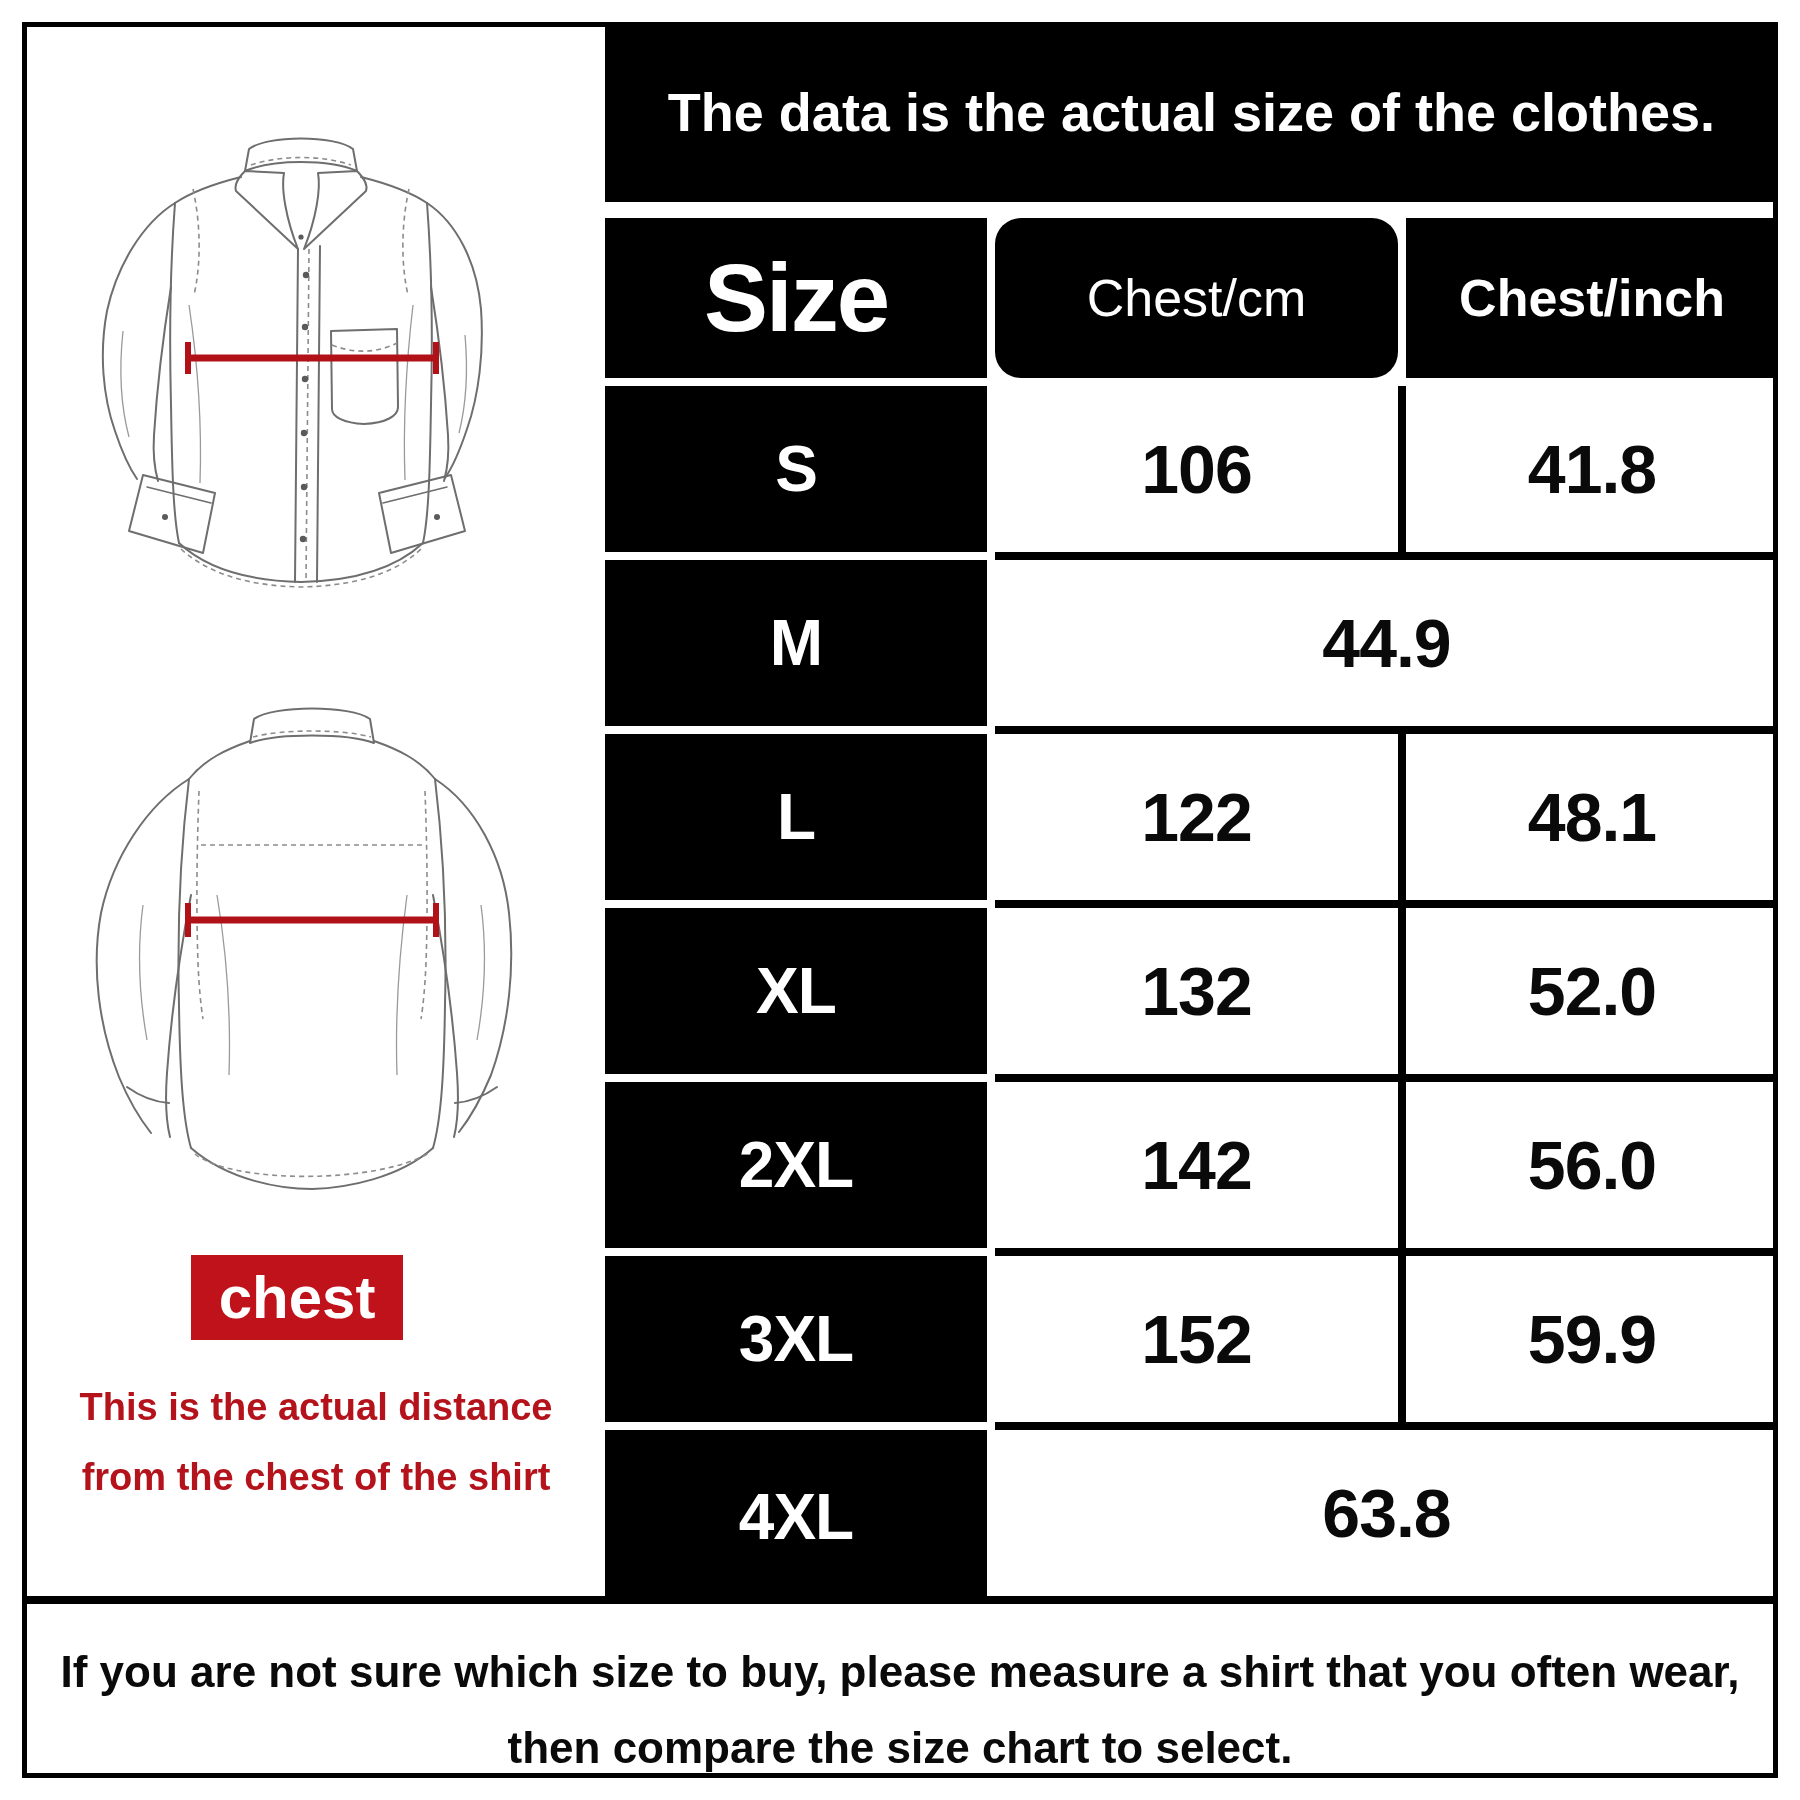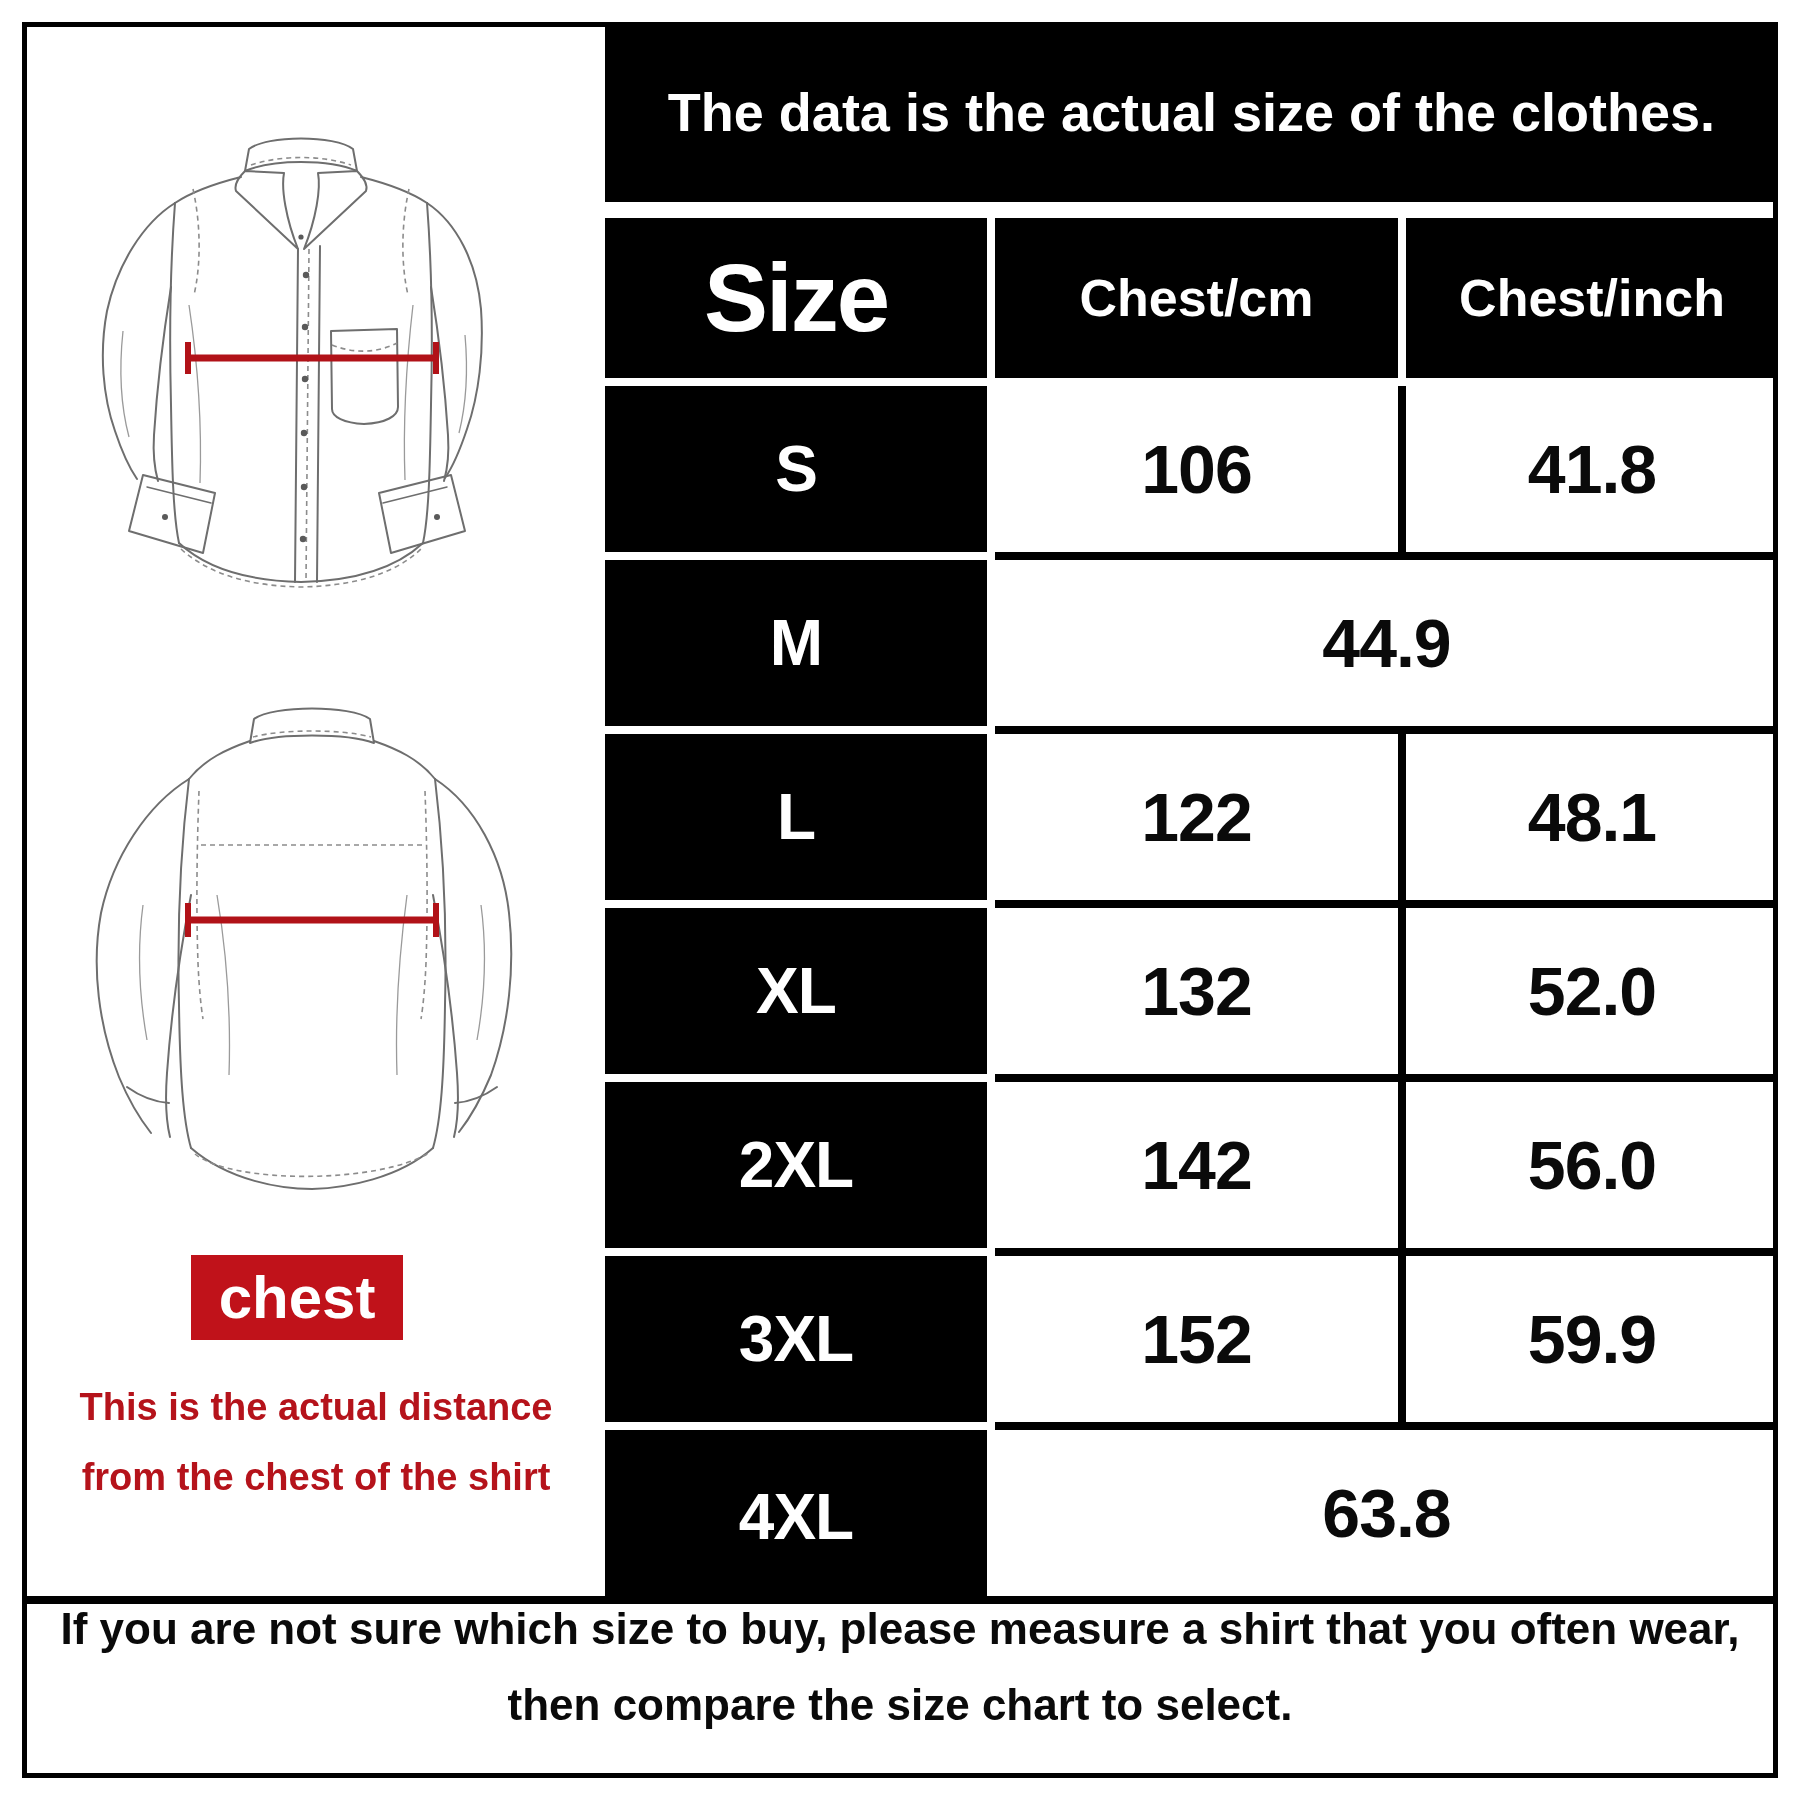--- a/index.html
+++ b/index.html
@@ -22,40 +22,40 @@
   .note.l2{top:1428px;}
 
   
   .size-table{position:absolute;left:605px;top:22px;width:1173px;height:1582px;}
   .title-row{height:180px;background:#000;color:#fff;margin-bottom:16px;
              display:flex;align-items:center;justify-content:center;
              font-size:54px;font-weight:600;letter-spacing:0;}
   .head-row{height:160px;display:flex;margin-bottom:8px;}
   .hcell{background:#000;color:#fff;display:flex;align-items:center;justify-content:center;}
   .hcell.size-h{width:382px;font-size:96px;font-weight:700;letter-spacing:-2px;margin-right:8px;}
-  .hcell.cm-h{width:403px;font-size:52px;font-weight:700;margin-right:8px;}
+  .hcell.cm-h{width:403px;font-size:52px;font-weight:400;margin-right:8px;border-radius:26px;}
   .hcell.inch-h{flex:1;font-size:52px;font-weight:600;}
 
   .drow{height:174px;display:flex;background:#fff;}
   .size-cell{width:382px;height:166px;background:#000;color:#fff;
              display:flex;align-items:center;justify-content:center;
              font-size:64px;font-weight:700;letter-spacing:-1px;}
   .drow:last-child .size-cell{height:174px;}
   .gapcol{width:8px;background:#fff;}
   .val-cell{height:174px;background:#fff;color:#0a0a0a;box-sizing:border-box;
             border-bottom:8px solid #000;
             display:flex;align-items:center;justify-content:center;
             font-size:68px;font-weight:600;letter-spacing:-1px;}
   .cm-cell{width:411px;border-right:8px solid #000;}
   .inch-cell{flex:1;}
 
   
   .footer-divider{position:absolute;left:22px;right:22px;top:1596px;height:8px;background:#000;}
   .footer{position:absolute;left:27px;right:27px;top:1604px;height:169px;background:#fff;
-          display:flex;flex-direction:column;align-items:center;justify-content:flex-start;gap:26px;
+          display:flex;flex-direction:column;align-items:center;justify-content:flex-end;gap:26px;
           color:#0a0a0a;font-size:44px;font-weight:600;text-align:center;}
 </style>
 </head>
 <body>
 
 <div class="canvas">
 
   <div class="left-panel">
 
     <svg class="shirt-front" viewBox="0 0 400 470">

